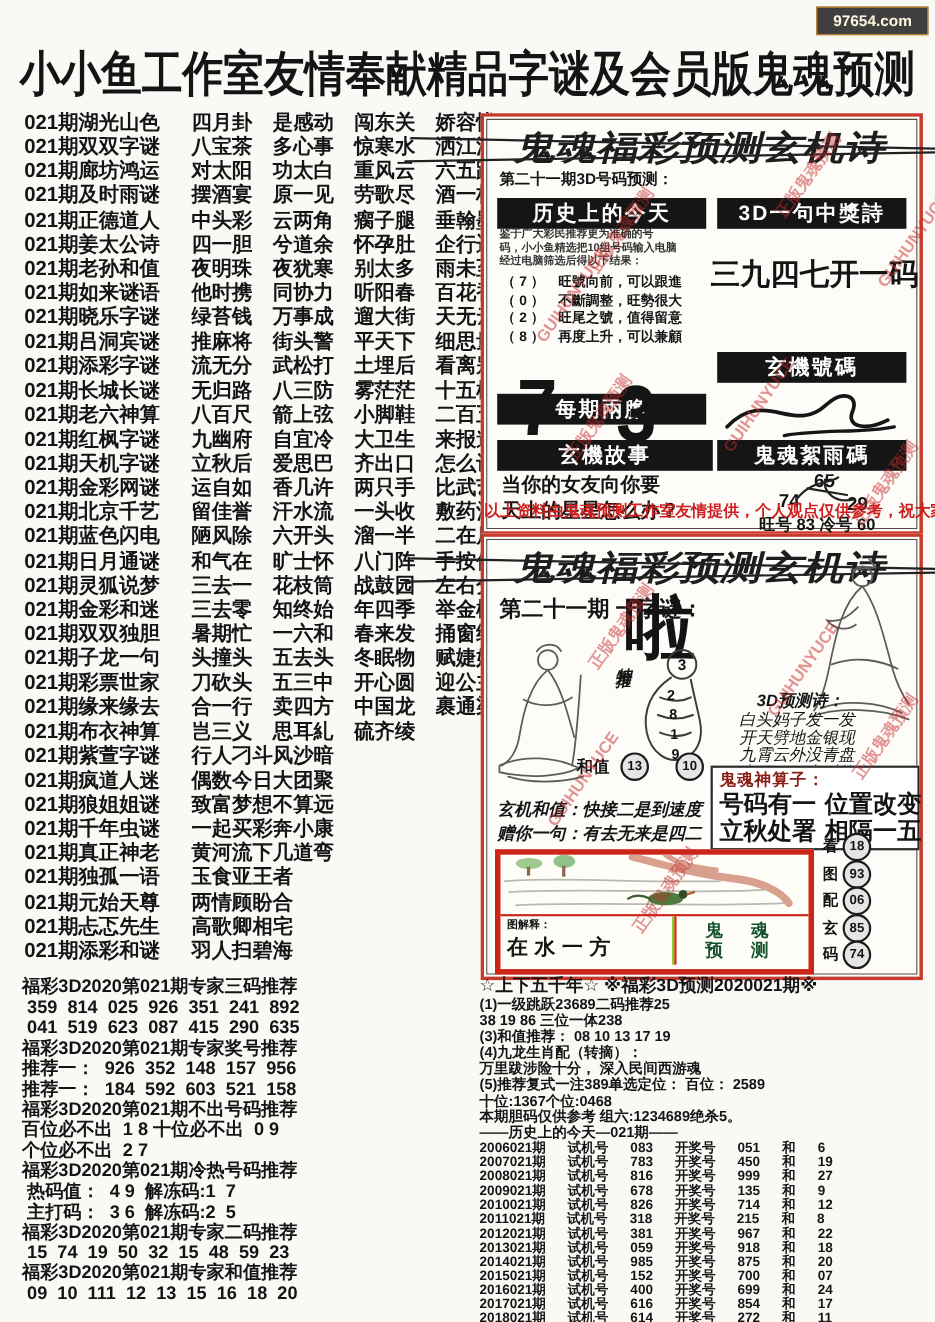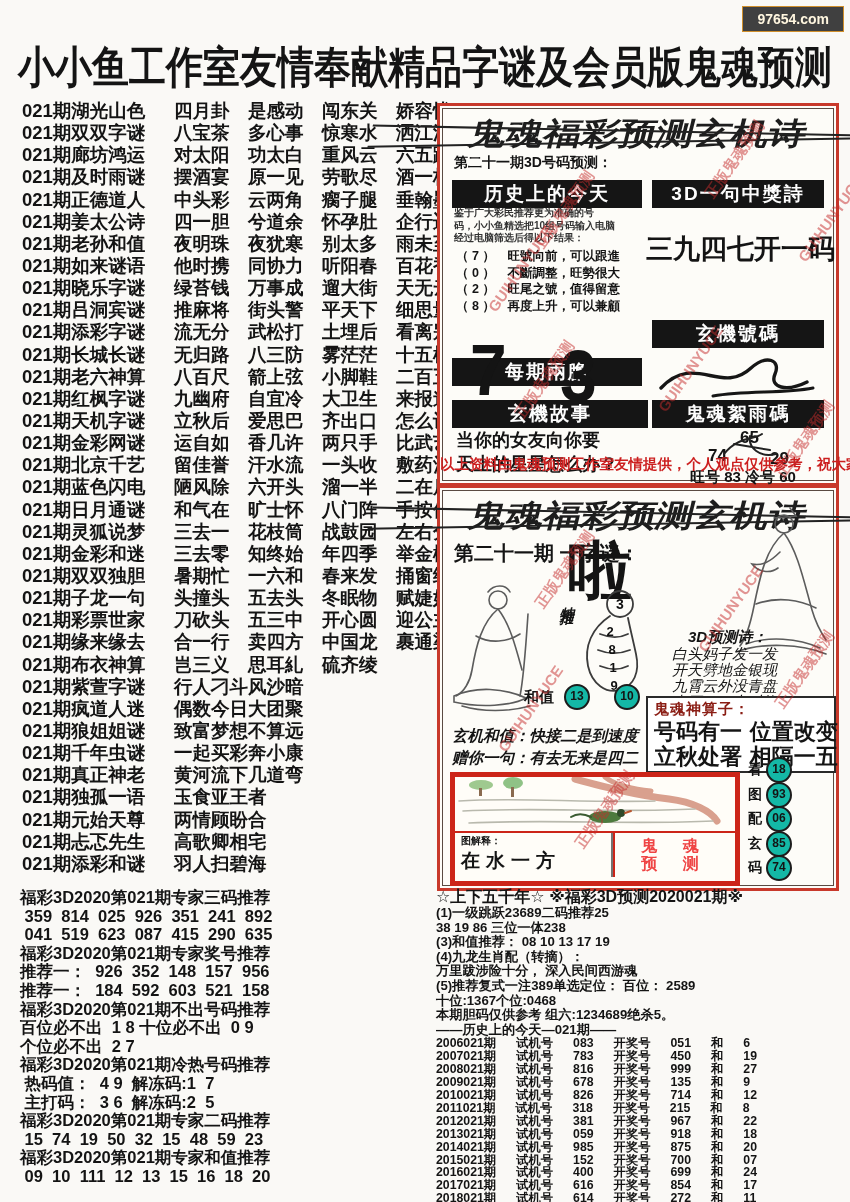--- a/index.html
+++ b/index.html
@@ -47,28 +47,28 @@
   .poem2-title{font-weight:900;font-style:italic;font-size:15px;}
   .poem2-line{font-weight:normal;font-style:italic;font-size:15px;line-height:16px;
               font-family:"DejaVu Serif","Liberation Serif",serif;white-space:nowrap;}
   .shenbox{border:2px solid #2a2a2a;background:#fff;padding:2px 6px;}
   .shen-title{font-weight:900;font-size:15px;letter-spacing:1px;}
   .shen-line{font-size:22px;font-weight:900;font-family:"DejaVu Serif","Liberation Serif",serif;white-space:nowrap;line-height:25px;}
   .hand{font-weight:900;font-style:italic;font-size:15.5px;
         font-family:"DejaVu Serif","Liberation Serif",serif;white-space:nowrap;}
   .picbox{border:5px solid #cc2519;background:#fffdf8;}
   .cap-strip{display:flex;border-top:2px solid #cc2519;height:44px;}
-  .cap-left{flex:1;border-right:2px solid #737373;padding:1px 6px;}
+  .cap-left{flex:1;border-right:2px solid #84cc16;padding:1px 6px;}
   .cap-label{font-size:10px;font-weight:bold;}
   .cap-text{font-size:19px;font-weight:900;font-family:"DejaVu Serif","Liberation Serif",serif;letter-spacing:6px;}
   .cap-right{width:120px;display:flex;align-items:center;justify-content:center;}
-  .stamp{color:#ef4444;font-weight:900;font-size:16px;line-height:18px;letter-spacing:10px;text-align:center;
+  .stamp{color:#14532d;font-weight:900;font-size:16px;line-height:18px;letter-spacing:10px;text-align:center;
          font-family:"DejaVu Serif","Liberation Serif",serif;}
   .circle{display:inline-block;width:22px;height:22px;border:2px solid #1c1c1c;border-radius:50%;
-          text-align:center;line-height:21px;font-size:12px;font-weight:900;background:#14b8a6;}
+          text-align:center;line-height:21px;font-size:12px;font-weight:900;background:#e5e5e5;}
   .side-row{display:flex;align-items:center;gap:4px;height:24.5px;}
   .side-ch{font-weight:900;font-size:14px;}
   .hz-label{font-weight:900;font-size:15px;}
   
   .bl{top:888px;left:20px;width:412px;}
   .bl-line{font-size:16.5px;font-weight:900;line-height:18.6px;white-space:pre;transform-origin:left;}
   .br{top:888px;left:436px;width:410px;}
   .br-head{font-size:16px;font-weight:900;white-space:pre;line-height:18px;}
   .br-line{font-size:13.2px;font-weight:900;line-height:14.6px;white-space:pre;}
   .hist-row{font-size:12.3px;font-weight:900;line-height:12.9px;white-space:pre;display:flex;gap:20px;}

